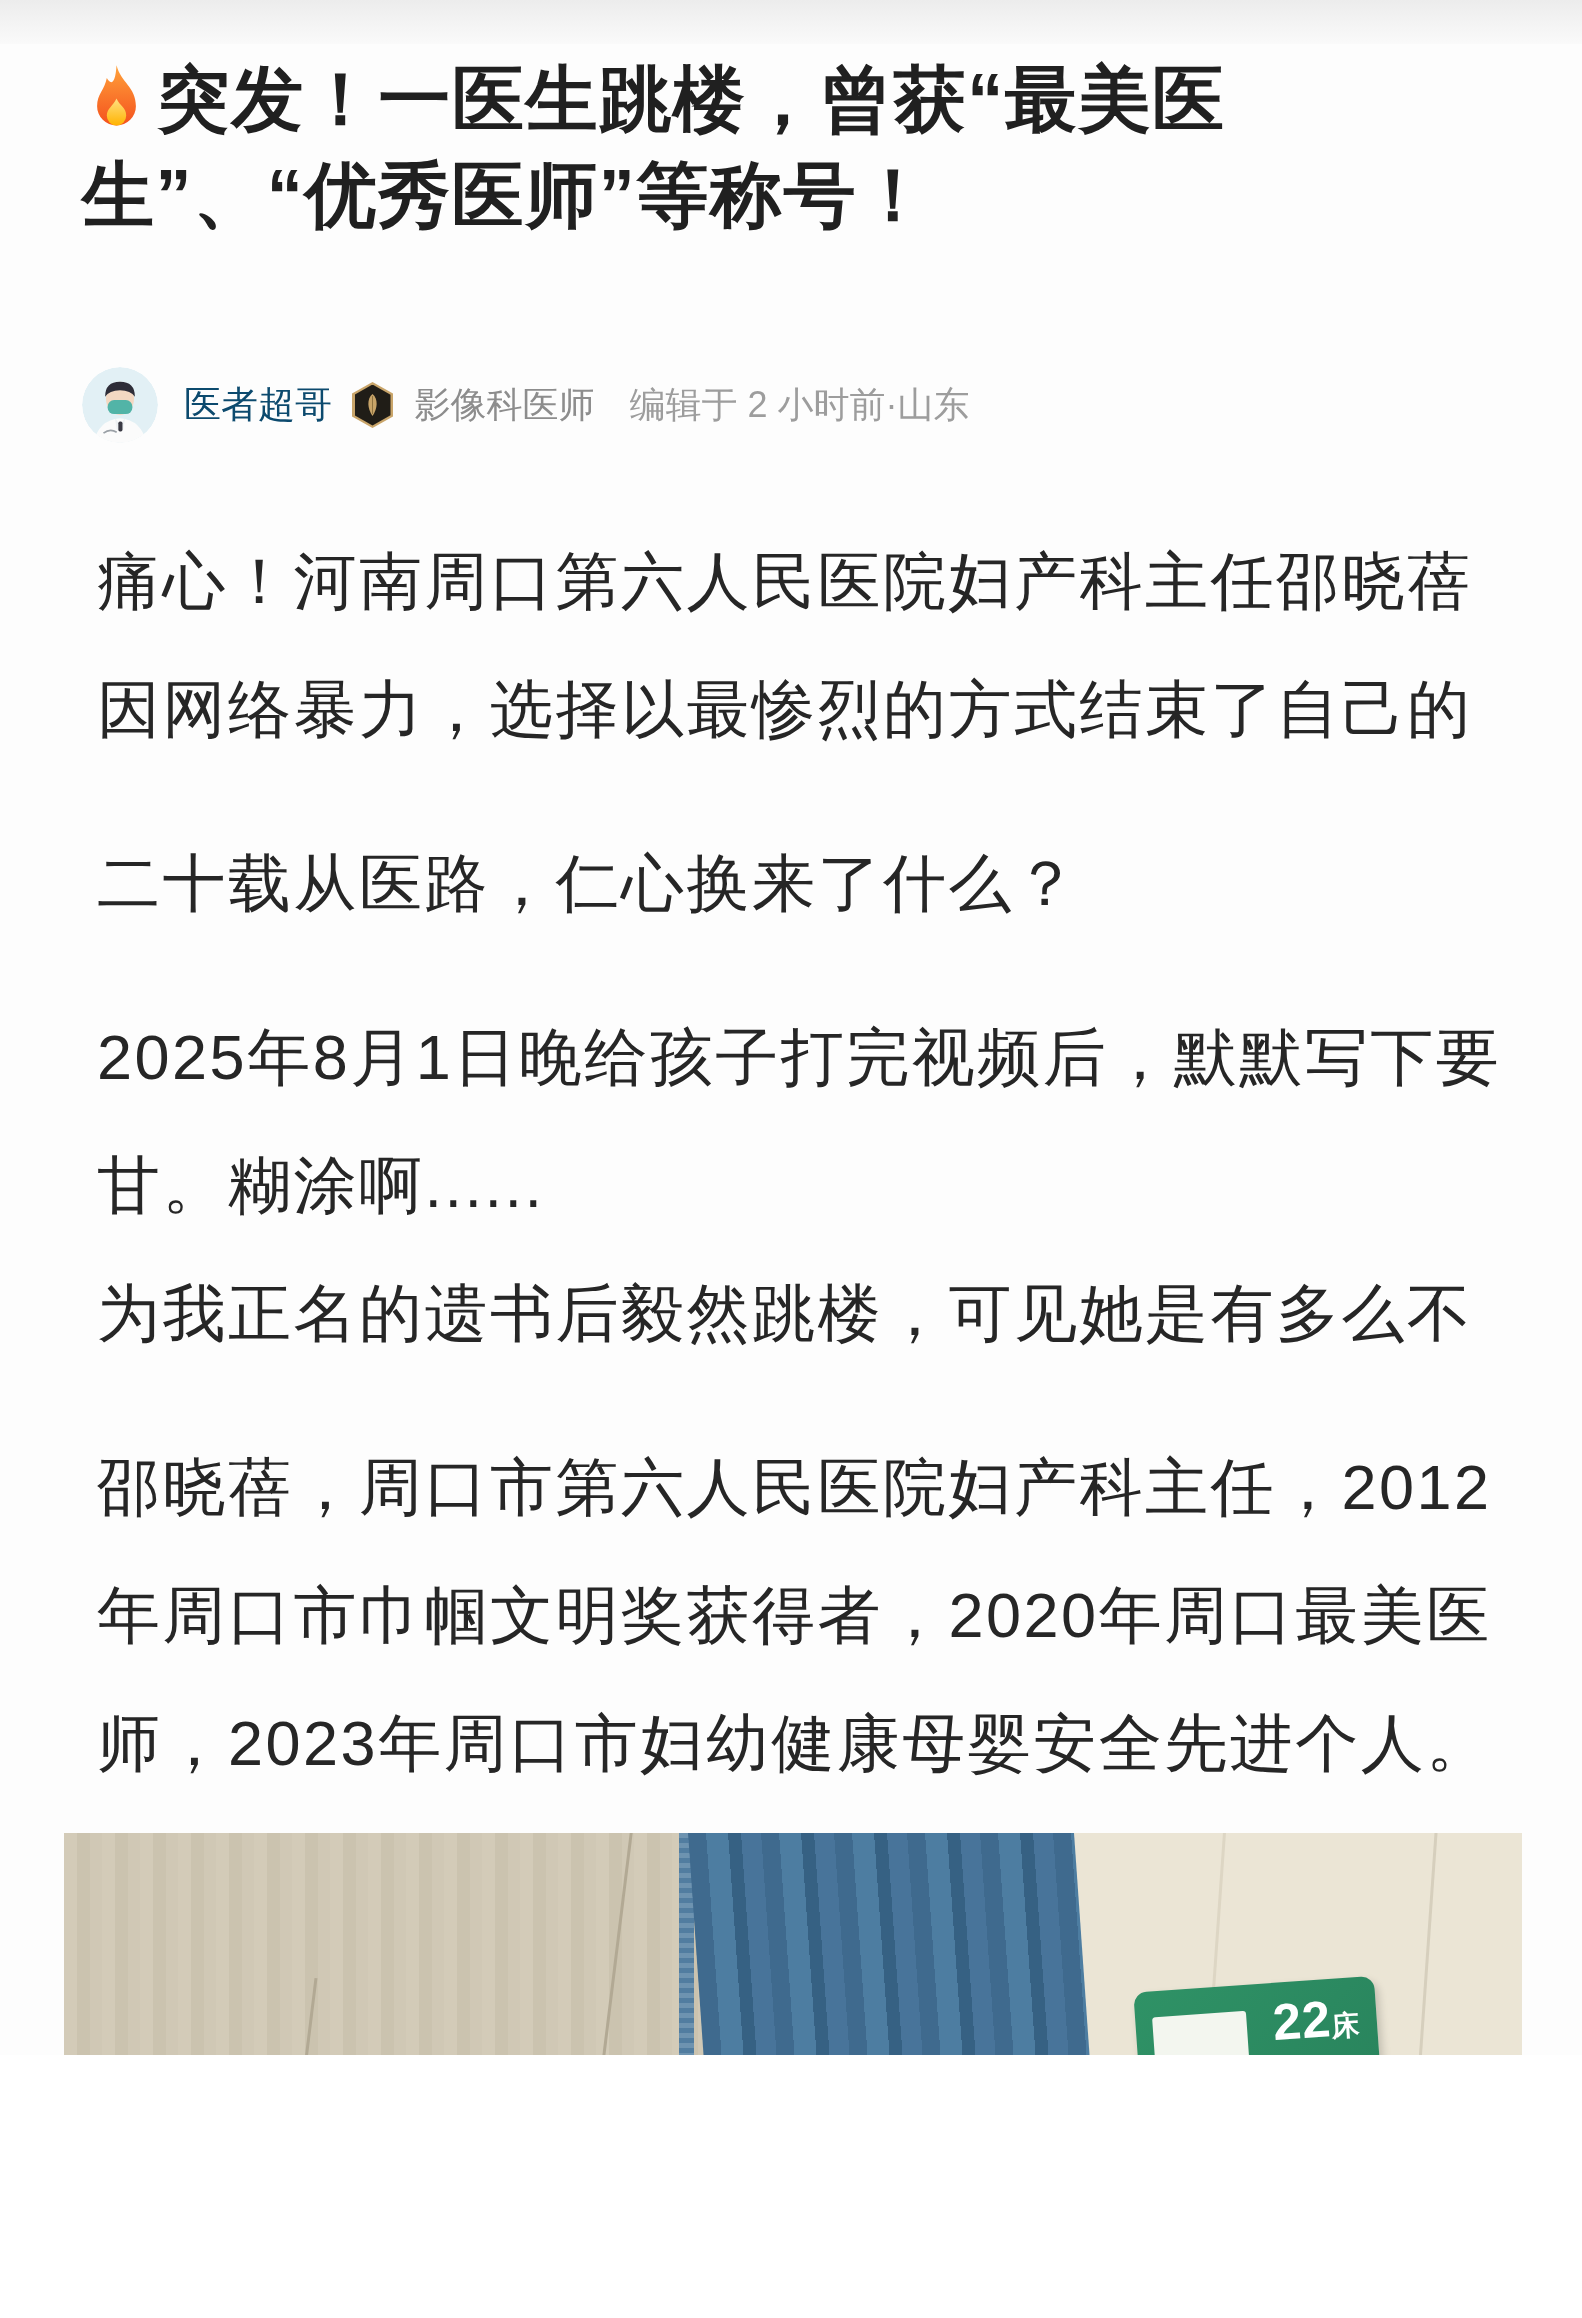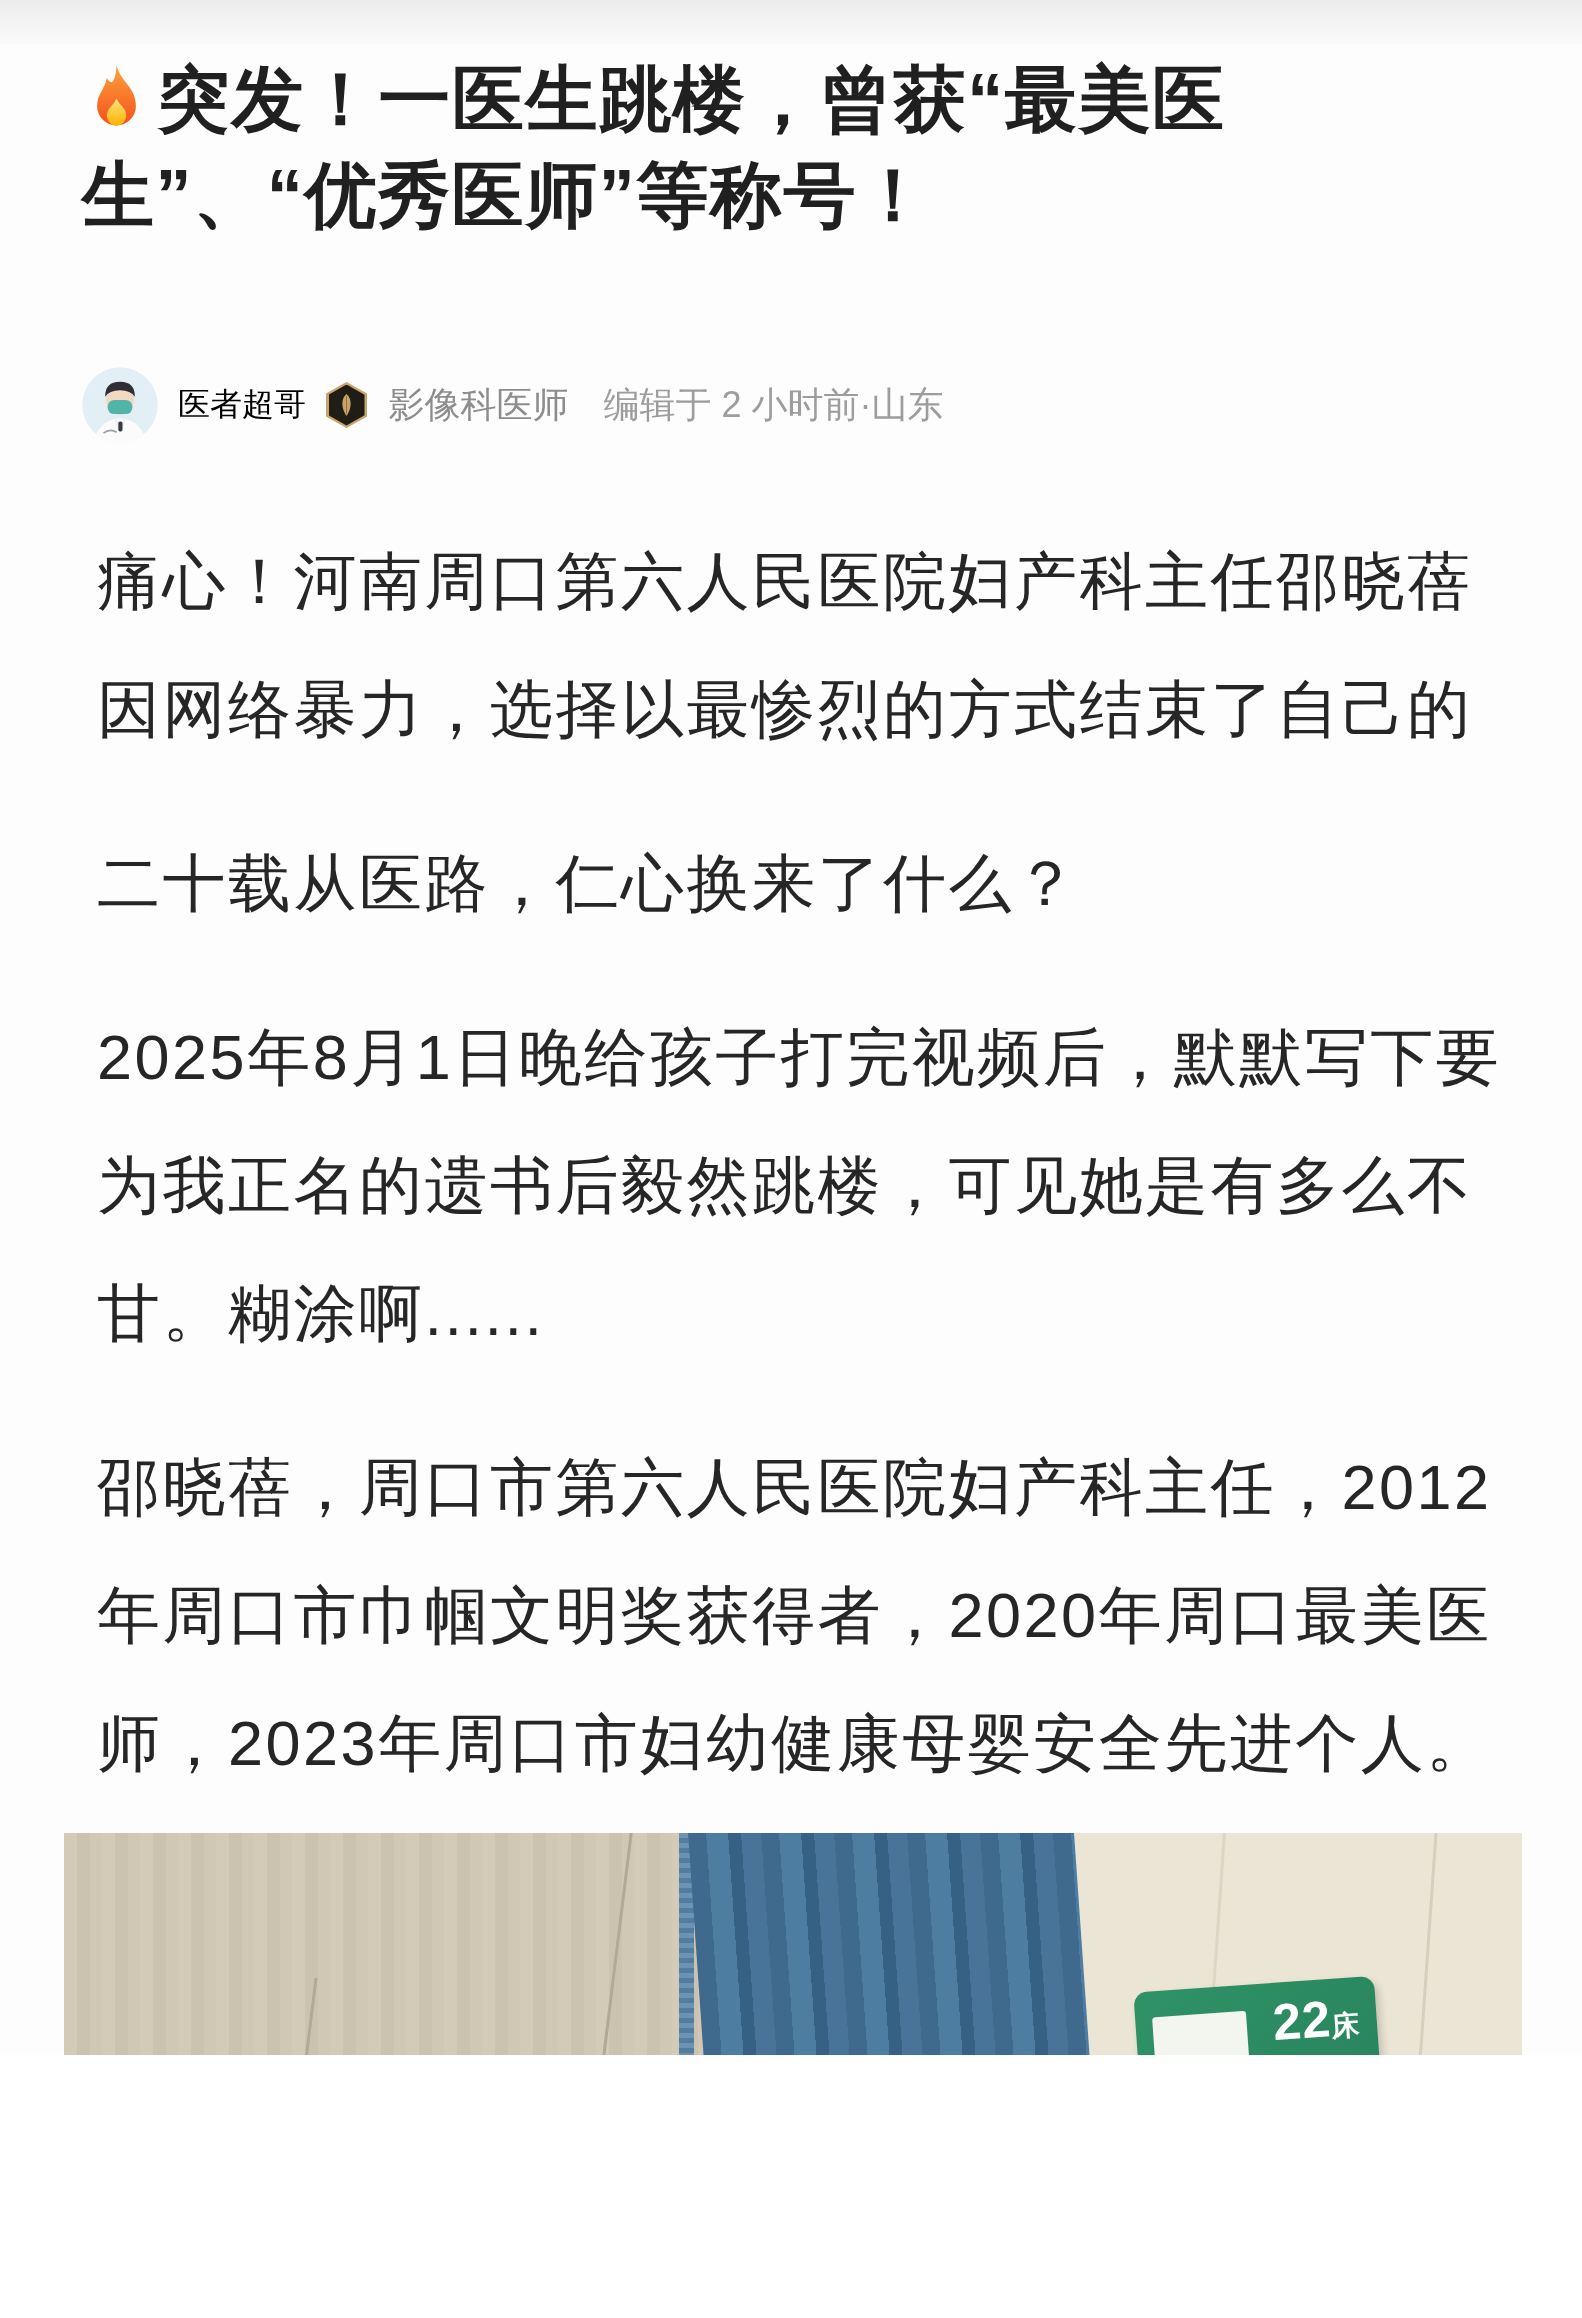--- a/index.html
+++ b/index.html
@@ -17,21 +17,21 @@
 
   
   .post-title { margin-top:51px; font-size:72px; line-height:96px; font-weight:700;
     color:#202020; letter-spacing:1.6px; }
   .post-title .t-line { white-space:nowrap; }
   .fire { display:inline-block; width:69px; height:69px; vertical-align:-8.2px; margin-right:6.6px; }
 
   
   .author-row { margin-top:124px; display:flex; align-items:center; }
   .avatar { width:76px; height:76px; border-radius:50%; overflow:hidden; flex:0 0 auto; }
-  .author-name { margin-left:20px; font-size:32px; color:#000000; font-weight:400; }
+  .author-name { margin-left:26px; font-size:37px; color:#0c4a6e; font-weight:400; }
   .badge { width:41px; height:46px; margin-left:20px; flex:0 0 auto; position:relative;
     clip-path:polygon(50% 0,100% 25%,100% 75%,50% 100%,0 75%,0 25%);
     background:#c9a56a; display:flex; align-items:center; justify-content:center; }
   .badge-inner { width:36px; height:41px;
     clip-path:polygon(50% 0,100% 25%,100% 75%,50% 100%,0 75%,0 25%);
     background:#201d17; display:flex; align-items:center; justify-content:center; }
   .author-credential { margin-left:21.4px; font-size:36px; color:#8d8d8d;font-family:Liberation Mono, monospace; }
   .post-meta { margin-left:35px; font-size:36px; color:#9d9d9d; }
 
   
@@ -146,22 +146,22 @@
     <div class="body-text">
       <div class="para">
         <div class="line">痛心！河南周口第六人民医院妇产科主任邵晓蓓</div>
         <div class="line">因网络暴力，选择以最惨烈的方式结束了自己的</div>
       </div>
       <div class="para">
         <div class="line">二十载从医路，仁心换来了什么？</div>
       </div>
       <div class="para">
         <div class="line">2025年8月1日晚给孩子打完视频后，默默写下要</div>
+        <div class="line">甘。糊涂啊......</div>
         <div class="line">为我正名的遗书后毅然跳楼，可见她是有多么不</div>
-        <div class="line">甘。糊涂啊......</div>
       </div>
       <div class="para">
         <div class="line">邵晓蓓，周口市第六人民医院妇产科主任，2012</div>
         <div class="line">年周口市巾帼文明奖获得者，2020年周口最美医</div>
         <div class="line">师，2023年周口市妇幼健康母婴安全先进个人。</div>
       </div>
     </div>
 
     <div class="ward-photo">
       <div class="wall-left"></div>

